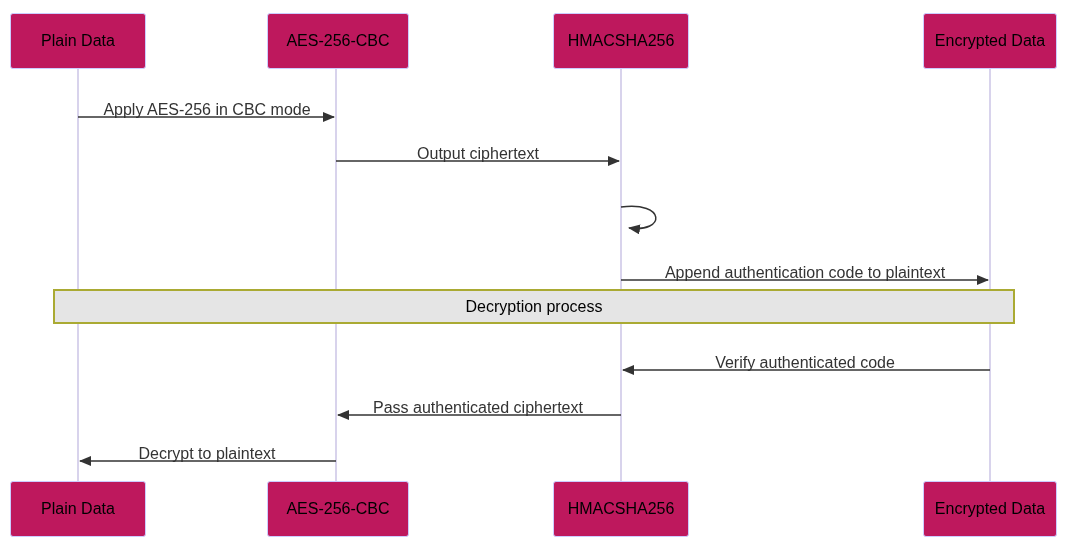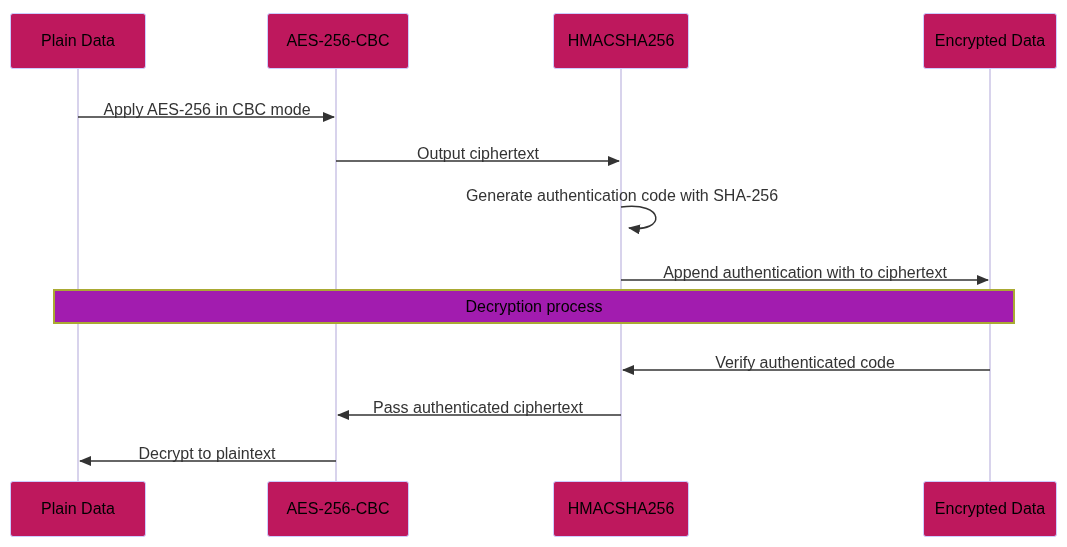--- a/index.html
+++ b/index.html
@@ -61,21 +61,21 @@
   .msg6 { left: 805px; top: 345px; }
   .msg7 { left: 478px; top: 390px; }
   .msg8 { left: 207px; top: 436px; }
 
   .note-band {
     position: absolute;
     left: 53px;
     top: 289px;
     width: 962px;
     height: 35px;
-    background: #a21caf;
+    background: #e5e5e5;
     border: 2px solid #AAAA33;
     display: flex;
     align-items: center;
     justify-content: center;
     font-size: 16px;
     color: #000000;
     z-index: 4;
   }
 
   svg.arrows {
@@ -106,22 +106,21 @@
     <line x1="336" y1="161" x2="619" y2="161" stroke="#333333" stroke-width="1.5" marker-end="url(#ah)"></line>
     <path d="M 621 207 C 666 201, 666 233, 629 228" fill="none" stroke="#333333" stroke-width="1.5" marker-end="url(#ah)"></path>
     <line x1="621" y1="280" x2="988" y2="280" stroke="#333333" stroke-width="1.5" marker-end="url(#ah)"></line>
     <line x1="990" y1="370" x2="623" y2="370" stroke="#333333" stroke-width="1.5" marker-end="url(#ah)"></line>
     <line x1="621" y1="415" x2="338" y2="415" stroke="#333333" stroke-width="1.5" marker-end="url(#ah)"></line>
     <line x1="336" y1="461" x2="80" y2="461" stroke="#333333" stroke-width="1.5" marker-end="url(#ah)"></line>
   </svg>
 
   <div class="msg-label msg1">Apply AES-256 in CBC mode</div>
   <div class="msg-label msg2">Output ciphertext</div>
-  <div class="msg-label msg3">Generate authentication code with SHA-256</div>
-  <div class="msg-label msg4">Append authentication with to ciphertext</div>
+  <div class="msg-label msg4">Append authentication code to plaintext</div>
   <div class="msg-label msg6">Verify authenticated code</div>
   <div class="msg-label msg8">Decrypt to plaintext</div>
   <div class="msg-label msg7">Pass authenticated ciphertext</div>
 
   <div class="note-band">
     <span>Decryption process</span>
   </div>
 
   <div class="actor row-top actor-plain">
     <span>Plain Data</span>

